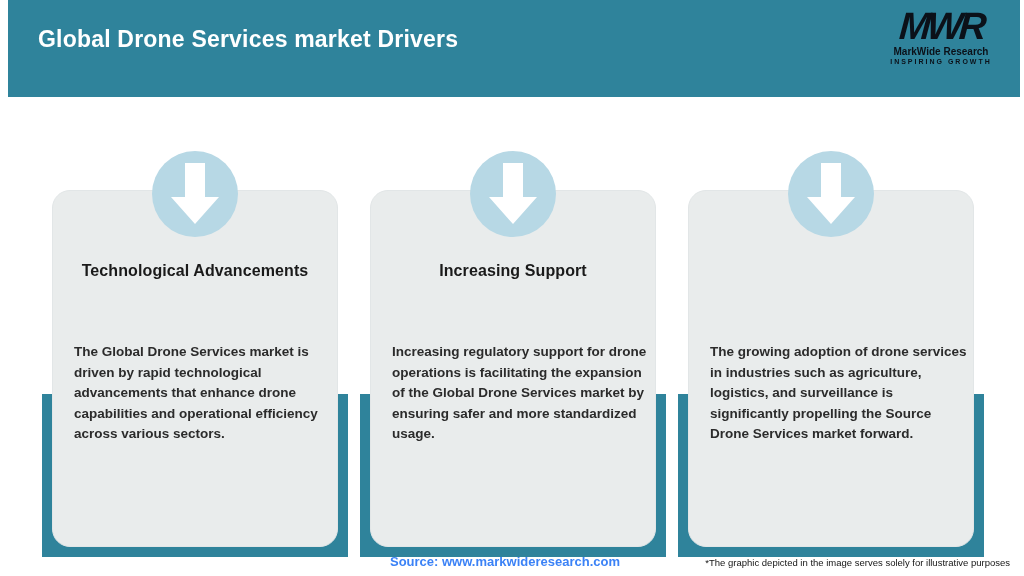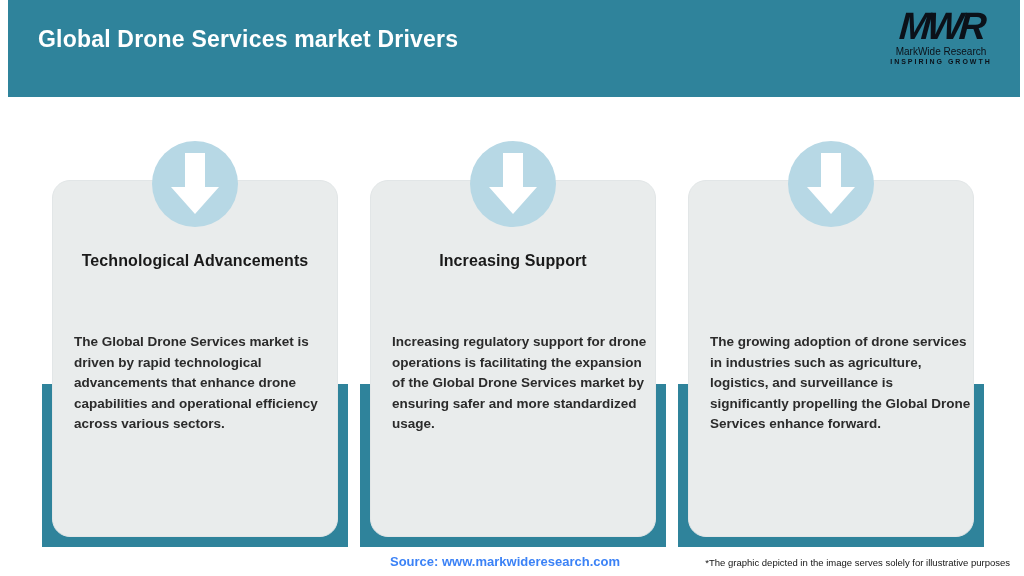--- a/index.html
+++ b/index.html
@@ -10,26 +10,26 @@
   
   .header { position:absolute; left:8px; top:0; width:1012px; height:97px;
             background:#2F839B;padding-left:32px; }
   .page-title { position:absolute; left:30px; top:26px; font-size:23px;
                 font-weight:bold; color:#ffffff; letter-spacing:0.2px; }
   .logo { position:absolute; right:24px; top:6px; width:110px; text-align:center;
           color:#0b1119; }
   .logo-monogram { font-size:38px; font-weight:800; font-style:italic;
                    letter-spacing:-4px; line-height:40px; color:#0b1119;
                    transform:skewX(-4deg); }
-  .logo-name { font-size:10px; font-weight:normal; line-height:11px; }
+  .logo-name { font-size:10px; font-weight:bold; line-height:11px; }
   .logo-tagline { font-size:7px; font-weight:bold; letter-spacing:2px;
                   line-height:9px; }
 
   
-  .col { position:absolute; top:2px; width:306px; height:452px; }
+  .col { position:absolute; top:12px; width:306px; height:452px; }
   .col-1 { left:42px; } .col-2 { left:360px; } .col-3 { left:678px; }
 
   .backing { position:absolute; left:0; top:382px; width:306px; height:163px;
              background:#2F839B; }
   .card { position:absolute; left:10px; top:178px; width:286px; height:357px;
           background:#E9ECEC; border:1px solid #e2e6e7; border-radius:18px; }
   .circle { position:absolute; left:110px; top:139px; width:86px; height:86px;
             border-radius:50%; background:#B7D8E5; }
   .circle svg { position:absolute; left:0; top:0; }
   .card-title { position:absolute; left:10px; top:250px; width:286px;
@@ -83,19 +83,19 @@
   </div>
 
   <div class="col col-3">
     <div class="backing"></div>
     <div class="card"></div>
     <div class="circle">
       <svg width="86" height="86" viewBox="0 0 86 86">
         <polygon points="33,12 53,12 53,46 67,46 43,73 19,46 33,46" fill="#ffffff"></polygon>
       </svg>
     </div>
-    <div class="card-body">The growing adoption of drone services in industries such as agriculture, logistics, and surveillance is significantly propelling the Global Drone Services enhance forward.</div>
+    <div class="card-body">The growing adoption of drone services in industries such as agriculture, logistics, and surveillance is significantly propelling the Source Drone Services market forward.</div>
   </div>
 
   <div class="source">Source: www.markwideresearch.com</div>
   <div class="disclaimer">*The graphic depicted in the image serves solely for illustrative purposes</div>
 
 </div>
 
 </body></html>

